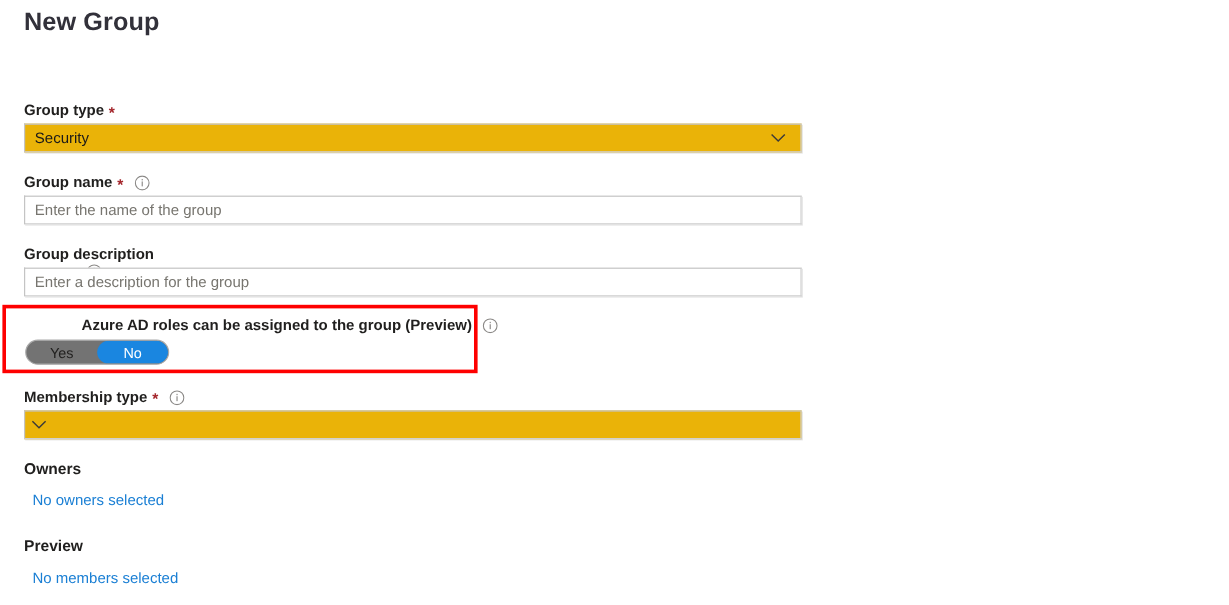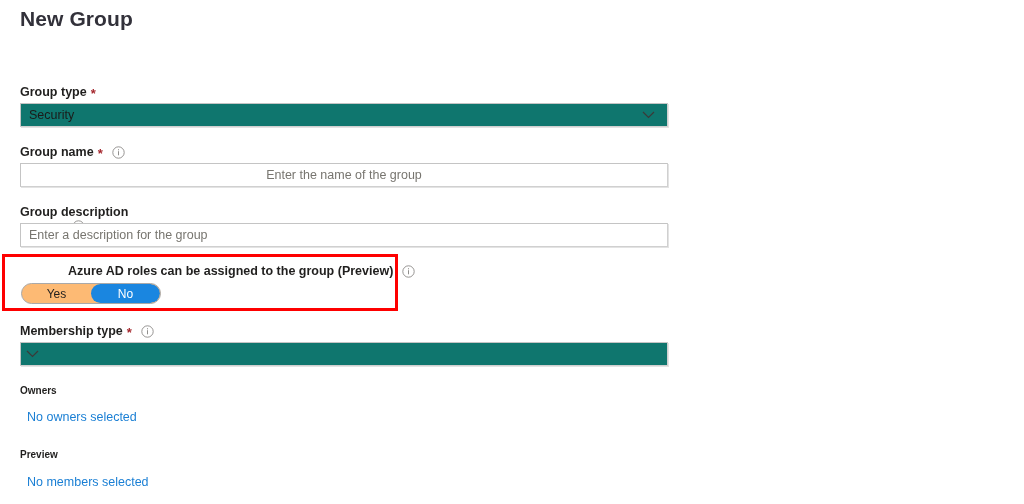--- a/index.html
+++ b/index.html
@@ -86,21 +86,21 @@
 
   .select-wrap {
     position: absolute;
     left: 20px;
     width: 648px;
     height: 24px;
     box-sizing: border-box;
     border: 1px solid #c4c4c4;
     border-right-color: #d0d0d0;
     border-bottom-color: #d0d0d0;
-    background: #0f766e;
+    background: #eab308;
     box-shadow: 1px 1px 0 0 #e3e3e3;
     display: flex;
     align-items: center;
   }
   .select-value {
     font-size: 12.5px;
     color: #1b1a19;
     padding-left: 8px;
     flex: 1;
   }
@@ -124,25 +124,25 @@
     background: transparent;
     pointer-events: none;
   }
 
   
   .toggle {
     position: absolute;
     left: 21px;
     top: 283px;
     height: 21px;
-    width: 140px;
+    width: 120px;
     box-sizing: border-box;
     border: 1px solid #a9a9a9;
     border-radius: 11px;
-    background: #fdba74;
+    background: #737373;
     display: flex;
     align-items: center;
     overflow: hidden;
   }
   .toggle-opt {
     flex: 1;
     height: 100%;
     display: flex;
     align-items: center;
     justify-content: center;
@@ -152,21 +152,21 @@
     box-sizing: border-box;
   }
   .toggle-opt.selected {
     background: #1a86e0;
     color: #ffffff;
   }
 
   .section-label {
     position: absolute;
     left: 20px;
-    font-size: 10px;
+    font-size: 13px;
     font-weight: 700;
     color: #201f1e;
     line-height: 16px;
   }
   .link {
     position: absolute;
     left: 27px;
     font-size: 12.5px;
     color: #1a7fd4;
     line-height: 16px;
@@ -198,21 +198,21 @@
     <span>Group name</span>
     <span class="req-star">*</span>
     <span class="info-icon">
       <svg width="13" height="13" viewBox="0 0 13 13">
         <circle cx="6.5" cy="6.5" r="5.7" stroke="#8a8886" stroke-width="0.9" fill="none"></circle>
         <rect x="6.05" y="5.2" width="0.95" height="4.1" fill="#8a8886"></rect>
         <rect x="6.05" y="3.2" width="0.95" height="1.1" fill="#8a8886"></rect>
       </svg>
     </span>
   </div>
-  <input class="text-input" style="top: 163px; text-align: center;" type="text" placeholder="Enter the name of the group" value="">
+  <input class="text-input" style="top: 163px;" type="text" placeholder="Enter the name of the group" value="">
 
   <div class="field-label" style="left:20px; top:204px;flex-direction:column;">
     <span>Group description</span>
     <span class="info-icon">
       <svg width="13" height="13" viewBox="0 0 13 13">
         <circle cx="6.5" cy="6.5" r="5.7" stroke="#8a8886" stroke-width="0.9" fill="none"></circle>
         <rect x="6.05" y="5.2" width="0.95" height="4.1" fill="#8a8886"></rect>
         <rect x="6.05" y="3.2" width="0.95" height="1.1" fill="#8a8886"></rect>
       </svg>
     </span>

